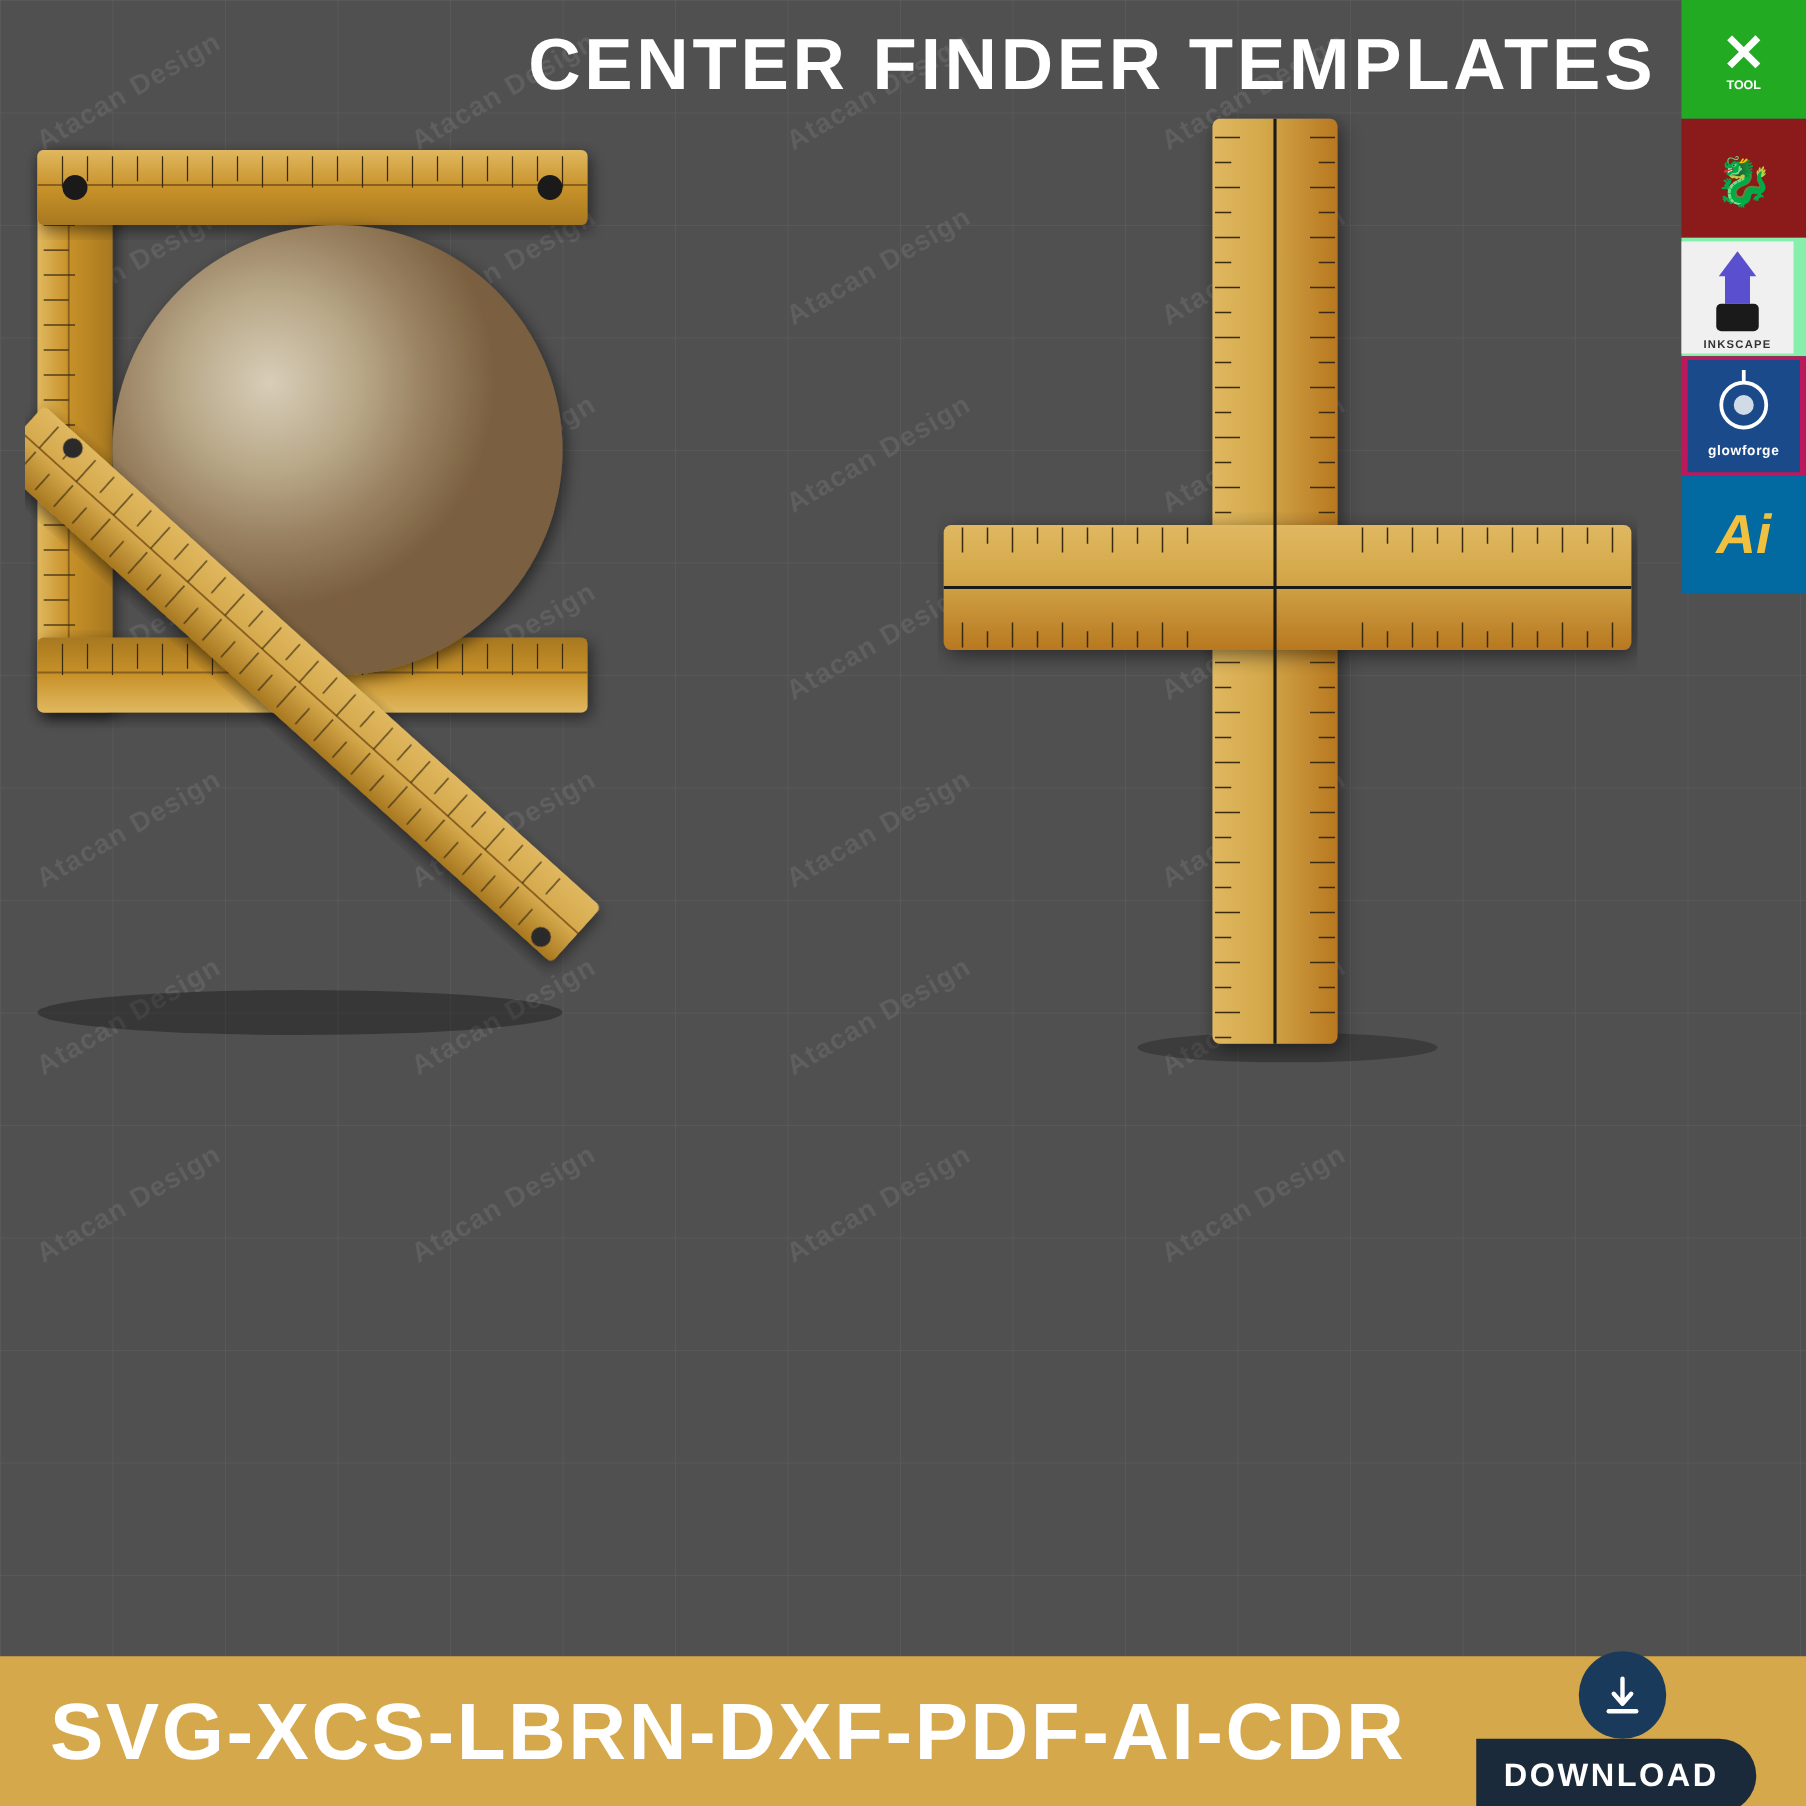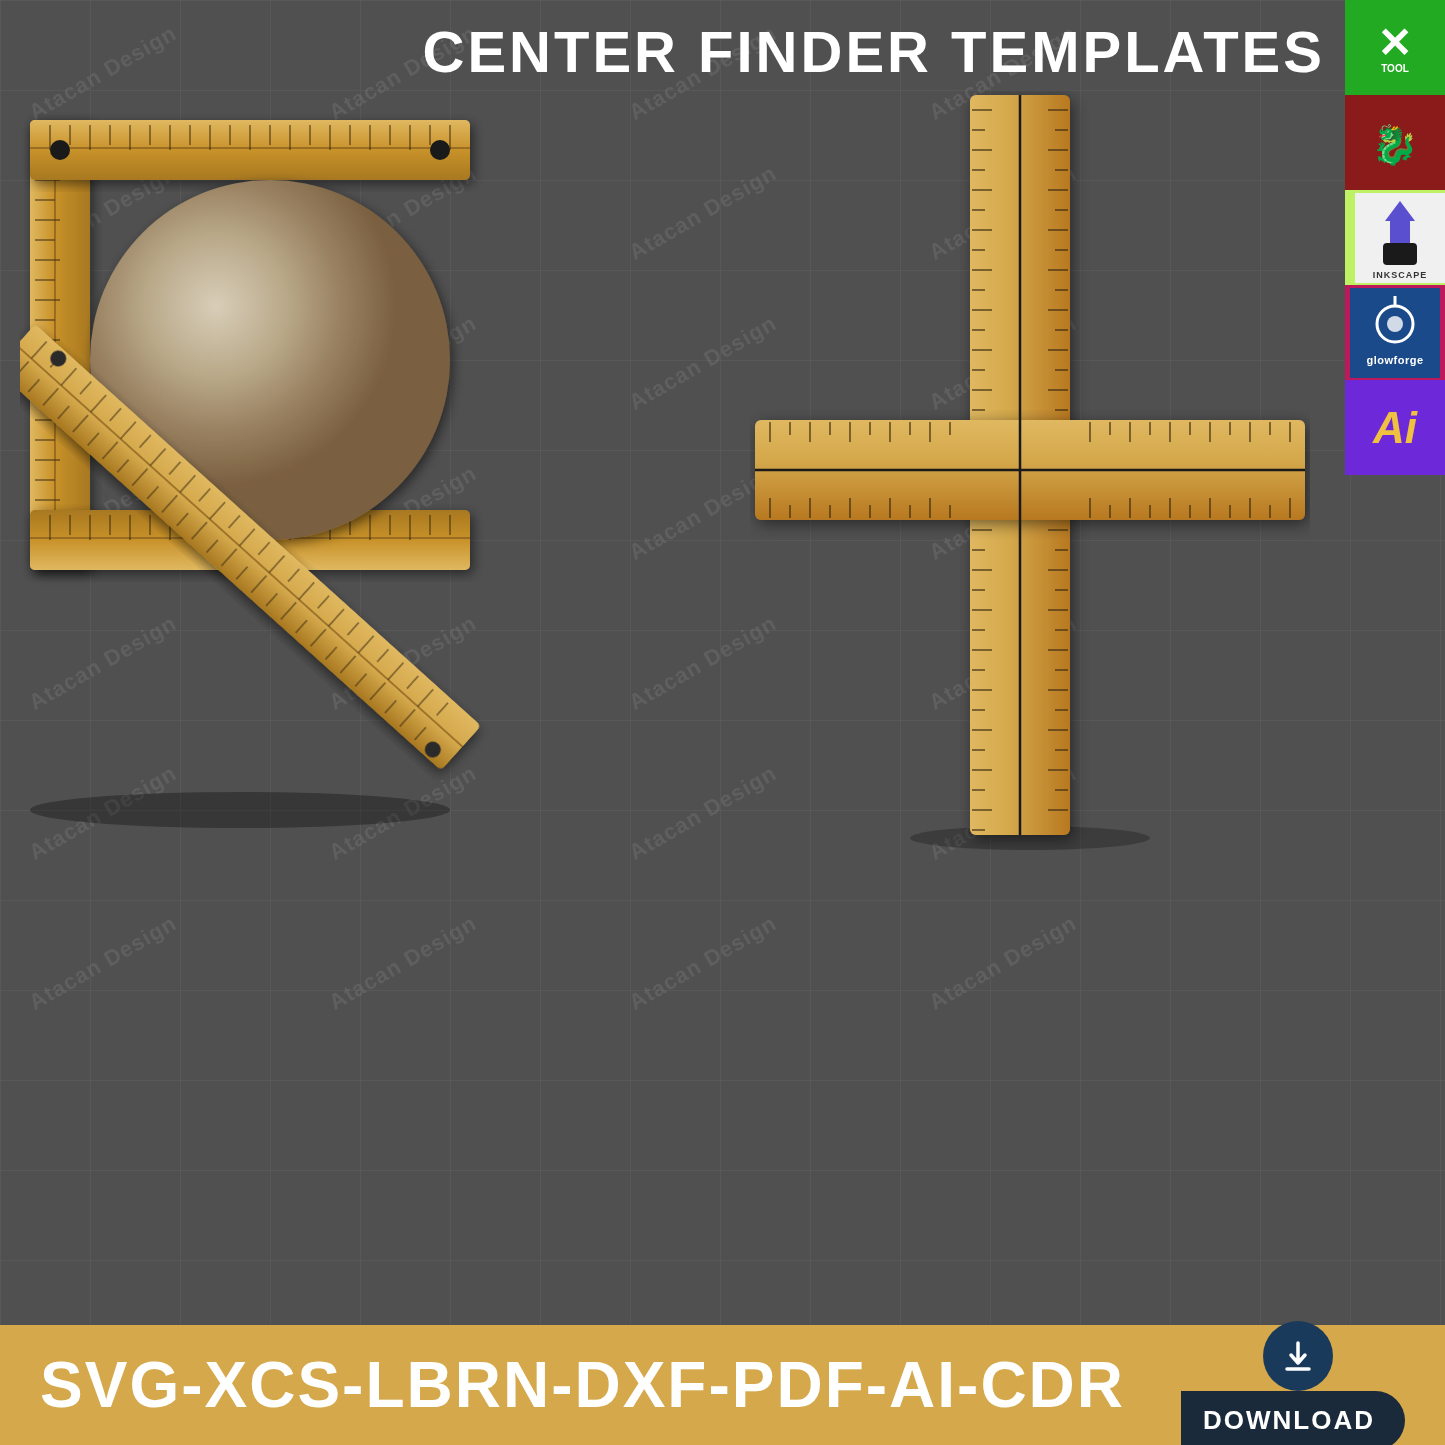--- a/index.html
+++ b/index.html
@@ -153,42 +153,42 @@
     .dragon-badge {
       background: #8b1a1a;
       width: 100%;
       height: 100%;
       display: flex;
       align-items: center;
       justify-content: center;
     }
 
     .inkscape-badge {
-      background: #bef264;
+      background: #86efac;
       width: 100%;
       height: 100%;
       display: flex;
       flex-direction: column;
-      align-items: flex-end;
+      align-items: flex-start;
       justify-content: center;
       gap: 2px;
     }
 
     .glowforge-badge {
       background: #be185d;
       width: 100%;
       height: 100%;
       display: flex;
       flex-direction: column;
       align-items: center;
       justify-content: center;
     }
 
     .ai-badge {
-      background: #6d28d9;
+      background: #0369a1;
       width: 100%;
       height: 100%;
       display: flex;
       align-items: center;
       justify-content: center;
     }
 
     .ai-text {
       color: #f0c040;
       font-size: 44px;

